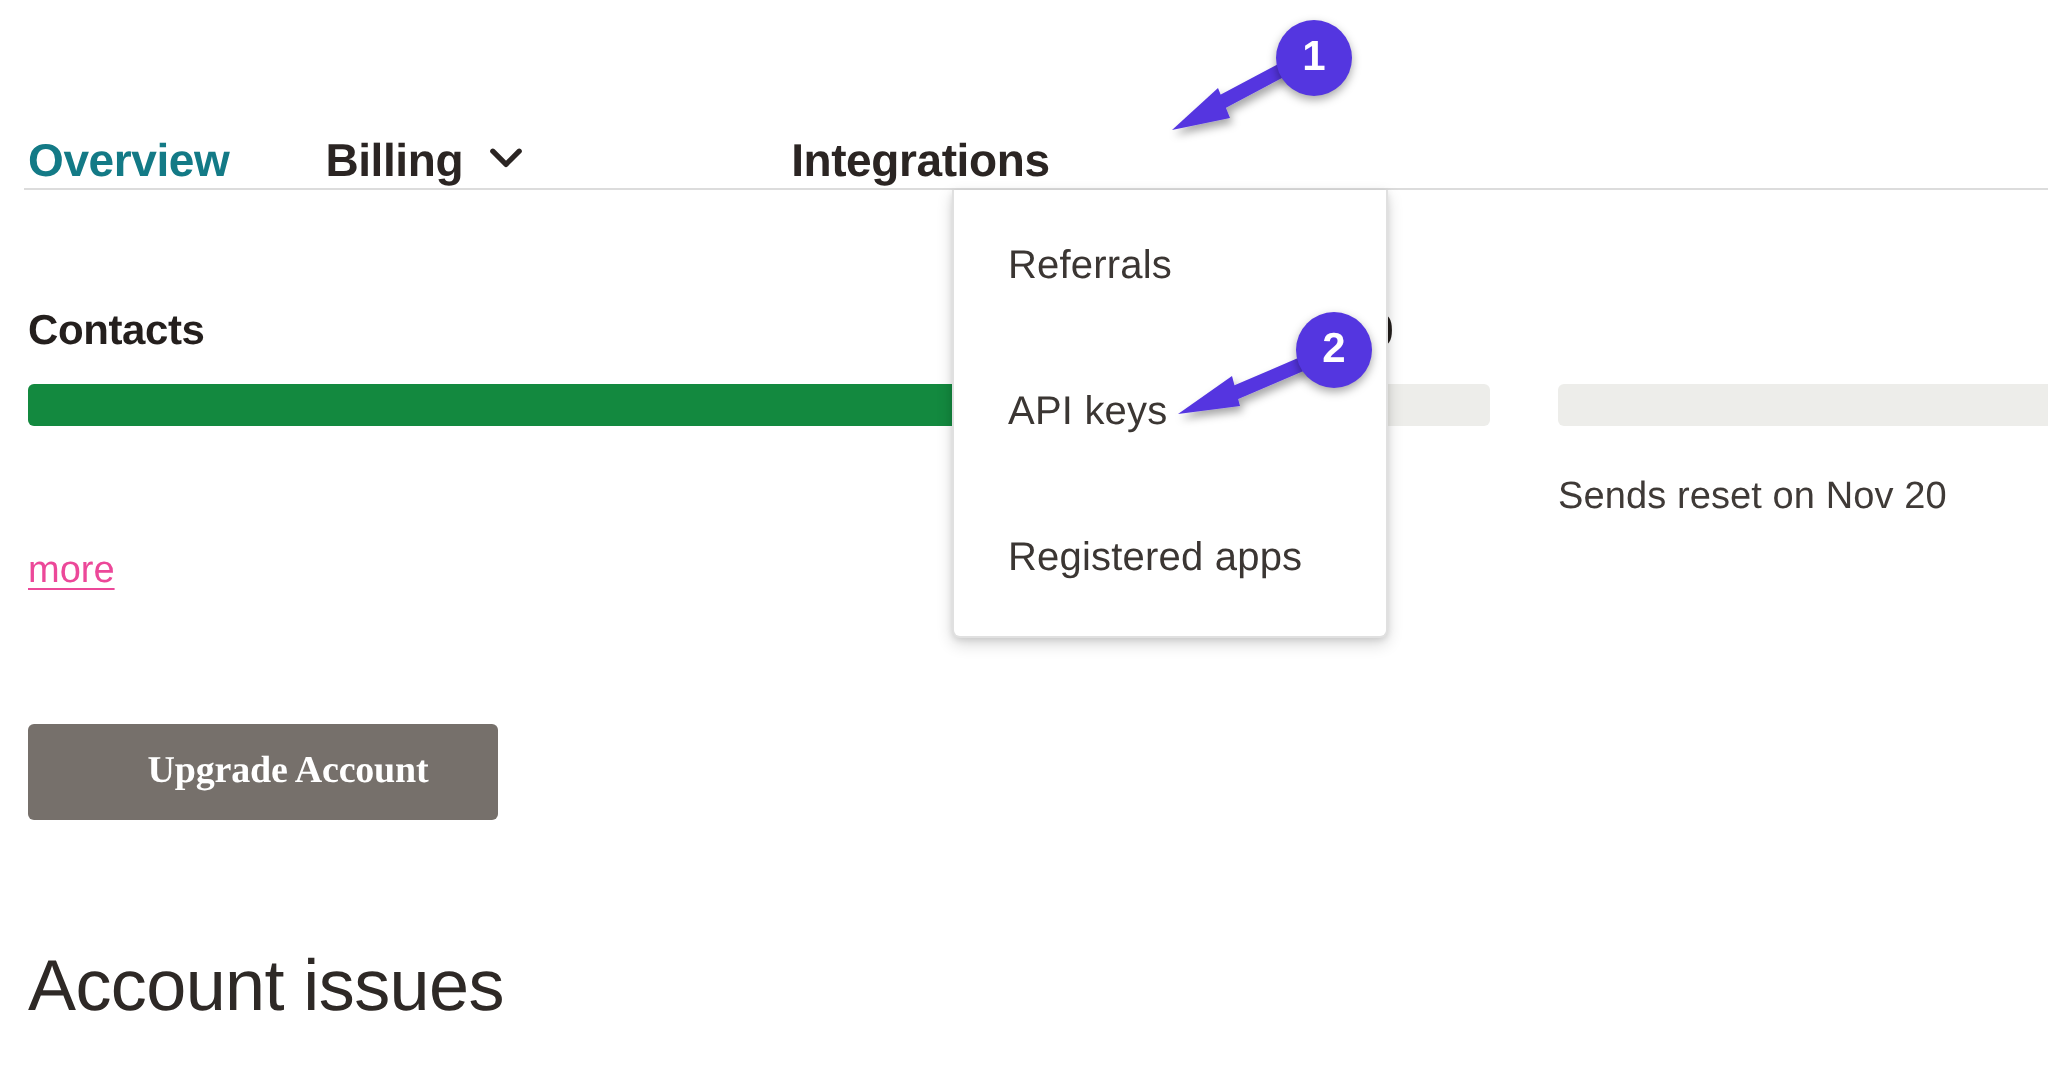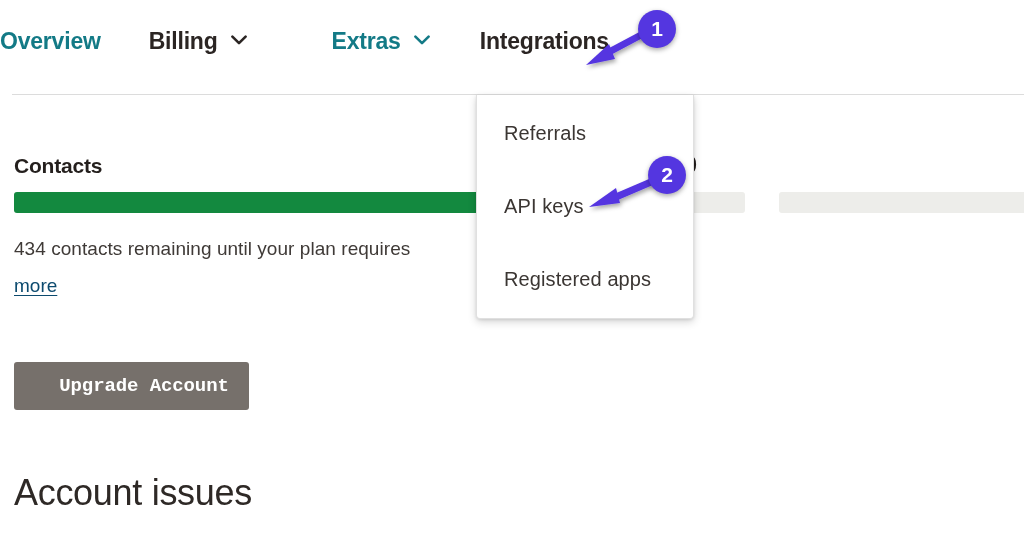--- a/index.html
+++ b/index.html
@@ -14,24 +14,25 @@
   #page {
     position: relative;
     width: 1024px; height: 544px;
     background: #ffffff;
     overflow: hidden;
   }
 
   
   #nav {
     position: absolute;
-    left: 0; top: 28px;
+    left: 0; top: 38px;
     width: 1024px; height: 56px;
     display: flex;
-    align-items: flex-start;
+    align-items: flex-end;
+    padding-left: 14px;
   }
   .nav-item {
     display: flex;
     align-items: center;
     font-size: 23px;
     font-weight: 700;
     letter-spacing: -0.2px;
     color: #2b2523;
     white-space: nowrap;
     cursor: pointer;
@@ -131,37 +132,37 @@
     letter-spacing: 0.05px;
     white-space: nowrap;
   }
   #contacts-note { left: 14px; top: 238px; }
   #sends-note    { left: 779px; top: 238px; }
 
   #more-link {
     position: absolute;
     left: 14px; top: 275px;
     font-size: 19px;
-    color: #0c4a6e;
+    color: #ec4899;
     text-decoration: underline;
     text-underline-offset: 3px;
     cursor: pointer;
     white-space: nowrap;
   }
 
   
   #upgrade-btn {
     position: absolute;
     left: 14px; top: 362px;
     width: 235px; height: 48px;
     background: #76706b;
     border: none;
     border-radius: 3px;
     color: #ffffff;
-    font-family: Liberation Mono, monospace;
+    font-family: Liberation Serif, serif;
     font-size: 19px;
     font-weight: 700;
     letter-spacing: -0.1px;
     cursor: pointer;
     padding-left: 31px;
   }
 
   
   #account-issues {
     position: absolute;
@@ -214,51 +215,43 @@
       <span class="chev">
         <svg width="16" height="11" viewBox="0 0 16 11">
             <path d="M1.4 1.6 L8 8.2 L14.6 1.6" fill="none" stroke="#2b2523" stroke-width="2.6" stroke-linecap="round" stroke-linejoin="round"></path>
           </svg>
       </span>
     </div>
     <div class="nav-gap-2"></div>
 
     <div class="nav-gap-3"></div>
 
-    <div class="nav-item active">
-      <span>Extras</span>
-      <span class="chev">
-        <svg width="16" height="11" viewBox="0 0 16 11">
-            <path d="M1.4 1.6 L8 8.2 L14.6 1.6" fill="none" stroke="#137a86" stroke-width="2.6" stroke-linecap="round" stroke-linejoin="round"></path>
-          </svg>
-      </span>
-    </div>
     <div class="nav-gap-4"></div>
 
     <div class="nav-item">
       <span>Integrations</span>
     </div>
     <div class="nav-gap-5"></div>
 
   </div>
 
   <div id="nav-rule"></div>
 
   <div class="panel-title" id="contacts-title">Contacts</div>
   <div id="contacts-count">000</div>
 
   <div class="bar-track" id="contacts-track">
     <div id="contacts-fill"></div>
   </div>
 
-  <div class="panel-note" id="contacts-note">434 contacts remaining until your plan requires</div>
   <div id="more-link">more</div>
 
   <div class="panel-title" id="sends-title">Sends</div>
   <div class="bar-track" id="sends-track"></div>
+  <div class="panel-note" id="sends-note">Sends reset on Nov 20</div>
 
   <button id="upgrade-btn">Upgrade Account</button>
 
   <div id="account-issues">Account issues</div>
 
   <div id="dropdown">
     <div class="menu-item" id="menu-0">Referrals</div>
     <div class="menu-item" id="menu-1">API keys</div>
     <div class="menu-item" id="menu-2">Registered apps</div>
   </div>

